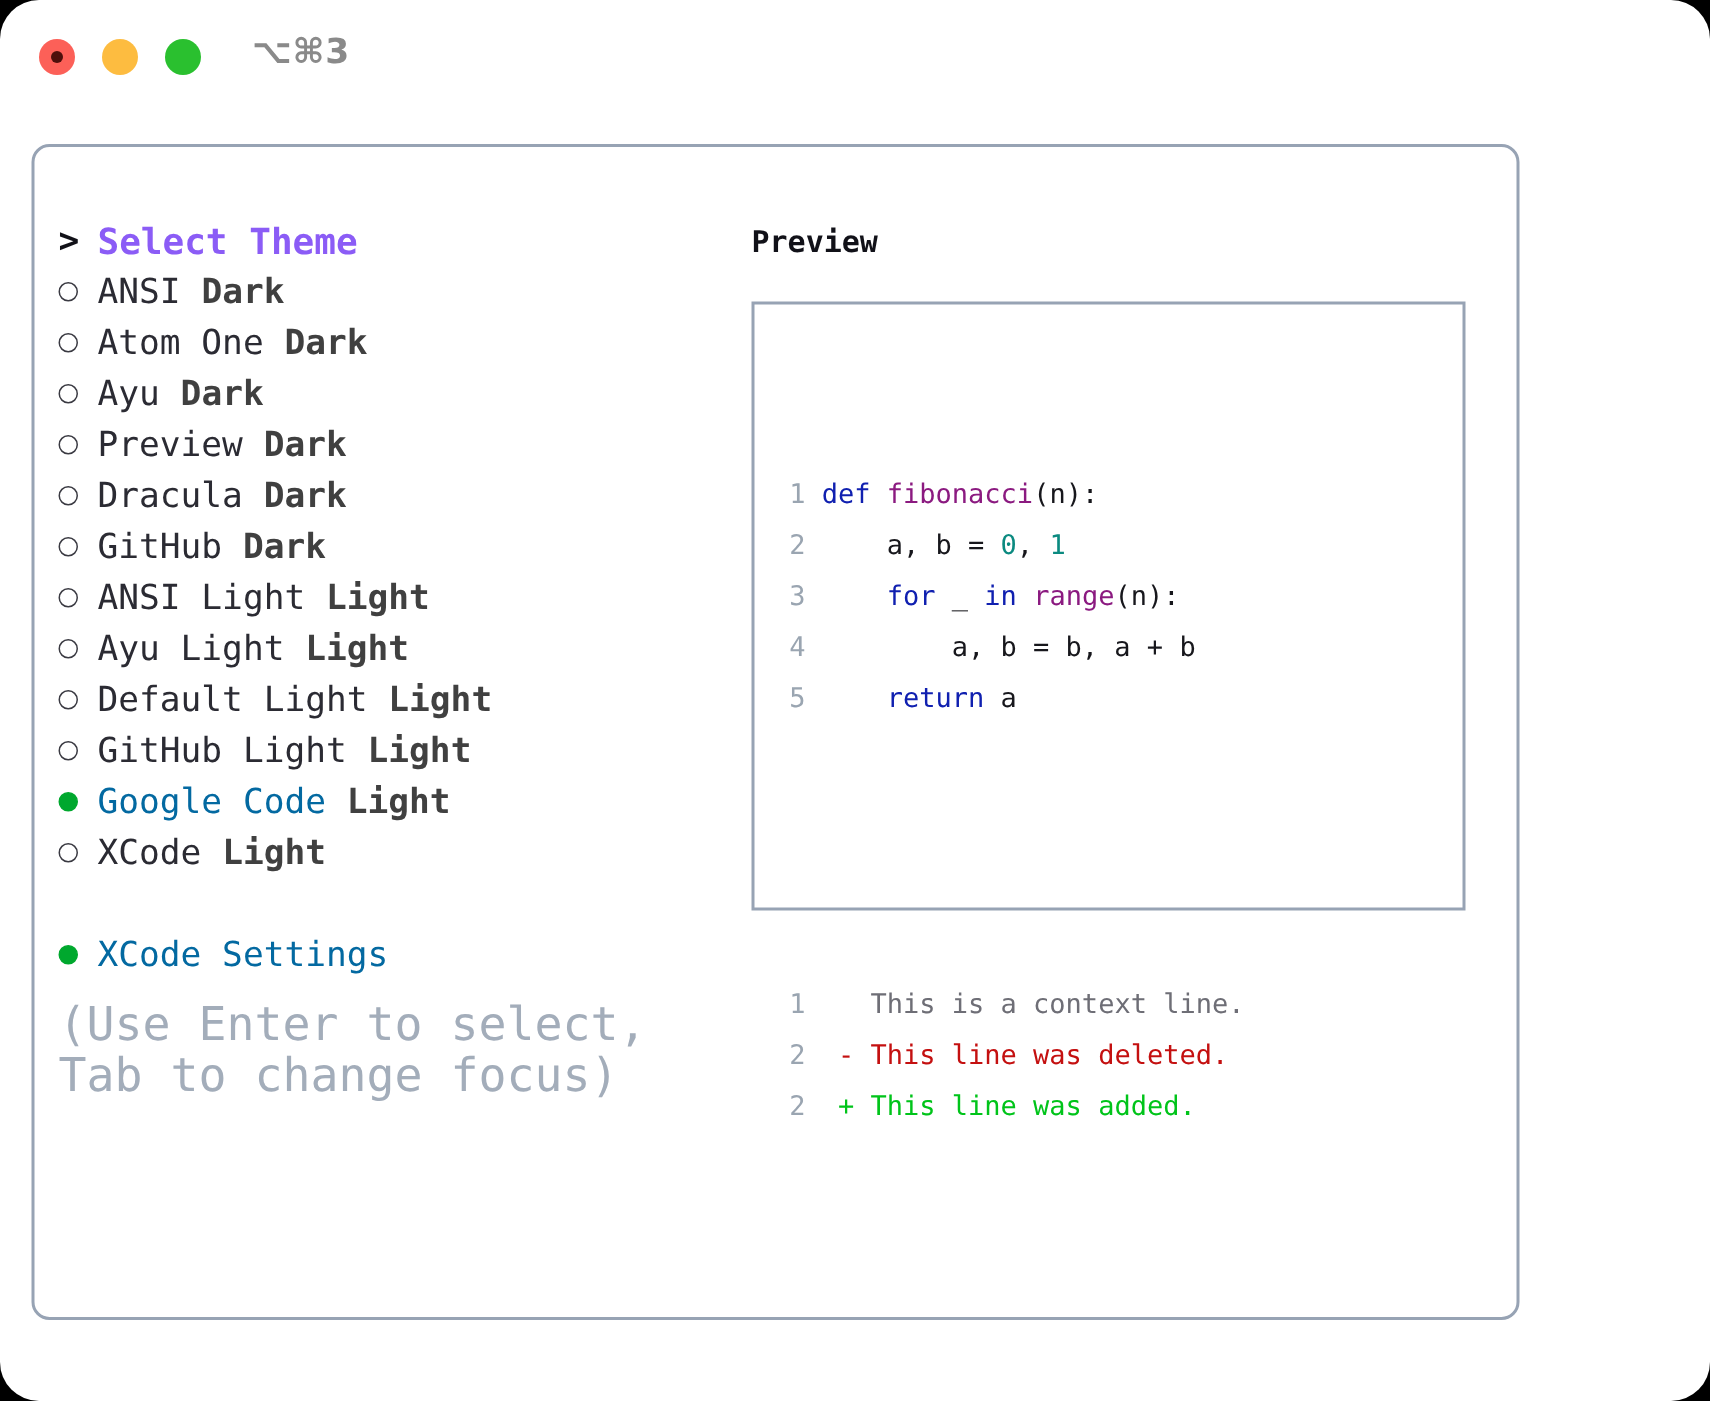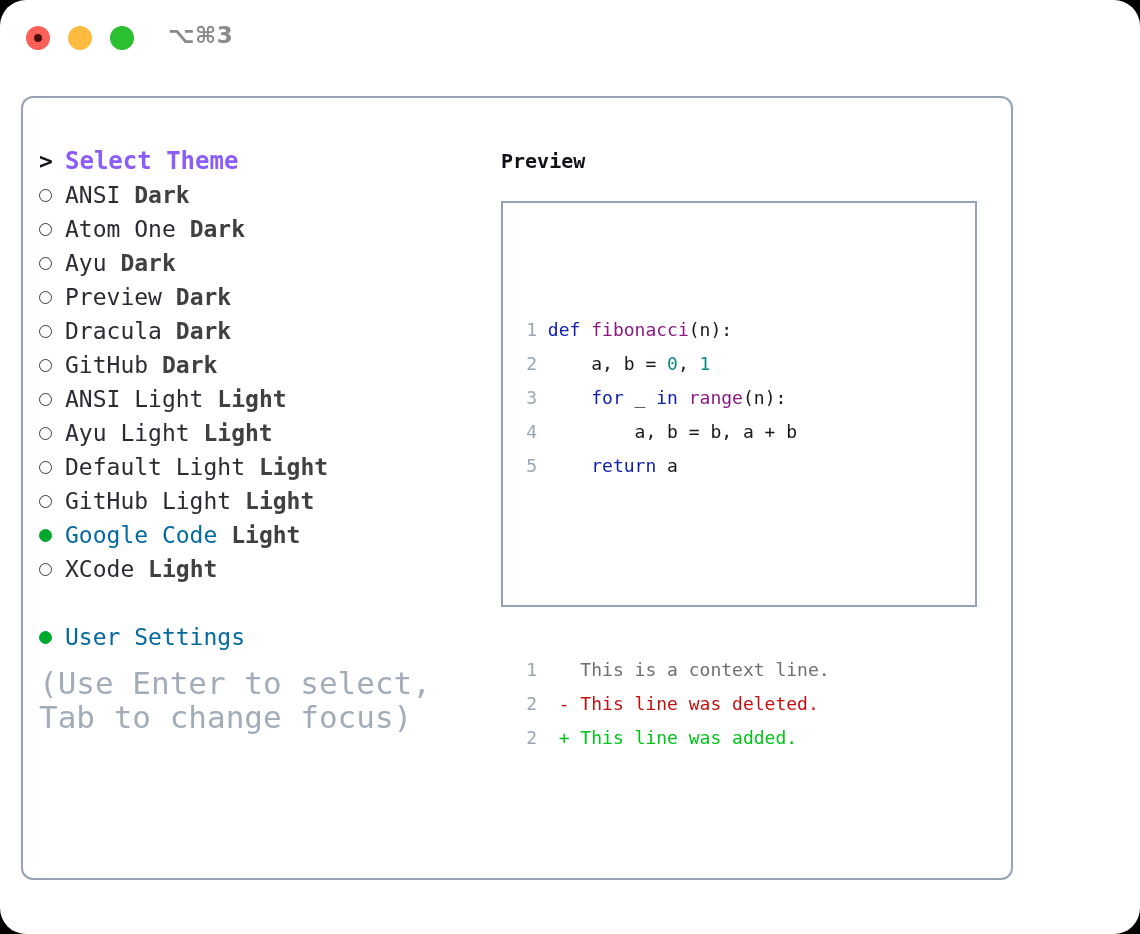--- a/index.html
+++ b/index.html
@@ -250,21 +250,21 @@
           <div class="row"><span class="marker"><span class="dot-open"></span></span><span class="item-label">Default Light</span><span class="item-tag"> </span><span class="item-tag">Light</span></div>
           <div class="row"><span class="marker"><span class="dot-open"></span></span><span class="item-label">GitHub Light</span><span class="item-tag"> </span><span class="item-tag">Light</span></div>
           <div class="row"><span class="marker"><span class="dot-filled"></span></span><span class="item-label selected">Google Code</span><span class="item-tag"> </span><span class="item-tag">Light</span></div>
           <div class="row"><span class="marker"><span class="dot-open"></span></span><span class="item-label">XCode</span><span class="item-tag"> </span><span class="item-tag">Light</span></div>
         </div>
 
       <div class="spacer-row"></div>
 
 
       <div id="apply-list">
-          <div class="row"><span class="marker"><span class="dot-filled"></span></span><span class="item-label selected">User Settings</span></div>
+          <div class="row"><span class="marker"><span class="dot-filled"></span></span><span class="item-label selected">XCode Settings</span></div>
         </div>
 
       <div class="hint">(Use Enter to select, Tab to change focus)</div>
     </div>
 
     <div class="right-col">
       <div class="preview-title">Preview</div>
 
       <div class="preview-box">
         <div class="code">

